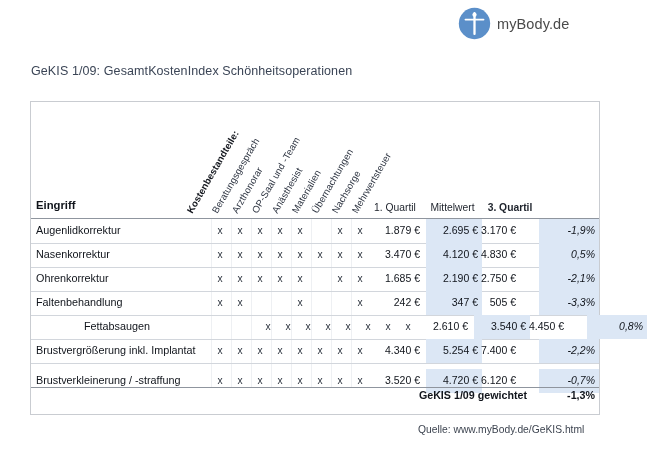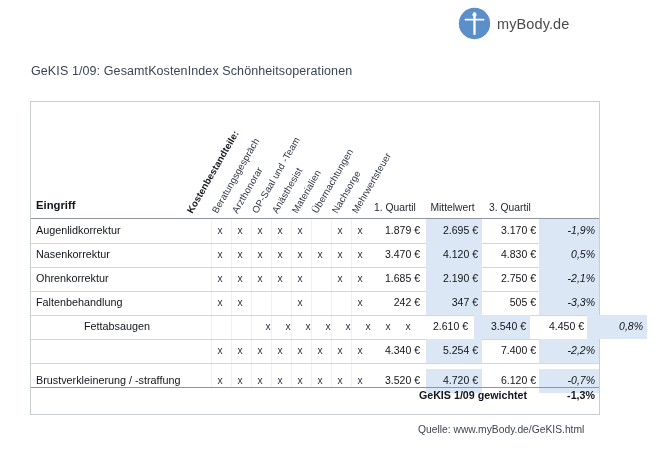--- a/index.html
+++ b/index.html
@@ -85,21 +85,21 @@
   .nh {
     position: absolute;
     bottom: 1px;
     font-size: 10.3px;
     color: #1d222b;
     text-align: center;
     line-height: 11.6px;
   }
   #nh-q1 { left: 0px;   width: 56px; }
   #nh-mw { left: 58px;  width: 55px; }
-  #nh-q3 { left: 115px; width: 56px; }
+  #nh-q3 { left: 115px; width: 56px; font-weight: bold; }
   #nh-vr { left: 172px; width: 61px; bottom: 1px; }
 
   
   #eingriff-label {
     position: absolute;
     left: 5px;
     top: 97px;
     font-size: 11.3px;
     font-weight: bold;
     color: #10141b;
@@ -150,21 +150,21 @@
     position: absolute;
     top: 0;
     height: 24px;
     background: #dce7f5;
   }
   .band-mw { left: 395px; width: 56px; }
   .band-vr { left: 508px; width: 60px; }
 
   .c-q1 { left: 336px; width: 53px; }
   .c-mw { left: 395px; width: 52px; }
-  .c-q3 { left: 452px; width: 53px; }
+  .c-q3 { left: 432px; width: 53px; }
   .c-vr { left: 508px; width: 56px; font-style: italic; }
 
   
   .vsep {
     position: absolute;
     top: 0;
     width: 1px;
     height: 168px;
     background: #eef0f3;
   }
@@ -338,20 +338,21 @@
         <div class="mark" style="left: 322px;">x</div>
         <div class="num c-q1">2.610 €</div>
         <div class="num c-mw">3.540 €</div>
         <div class="num c-q3">4.450 €</div>
         <div class="num c-vr">0,8%</div>
       </div>
       <div class="hrule thin" style="top: 237px;"></div>
       <div class="row" style="top: 237px;">
         <div class="band band-mw" style="background: rgb(220, 231, 245);"></div>
         <div class="band band-vr" style="background: rgb(220, 231, 245);"></div>
+        <div class="cell-name">Brustvergrößerung inkl. Implantat</div>
         <div class="mark" style="left: 182px;">x</div>
         <div class="mark" style="left: 202px;">x</div>
         <div class="mark" style="left: 222px;">x</div>
         <div class="mark" style="left: 242px;">x</div>
         <div class="mark" style="left: 262px;">x</div>
         <div class="mark" style="left: 282px;">x</div>
         <div class="mark" style="left: 302px;">x</div>
         <div class="mark" style="left: 322px;">x</div>
         <div class="num c-q1">4.340 €</div>
         <div class="num c-mw">5.254 €</div>

